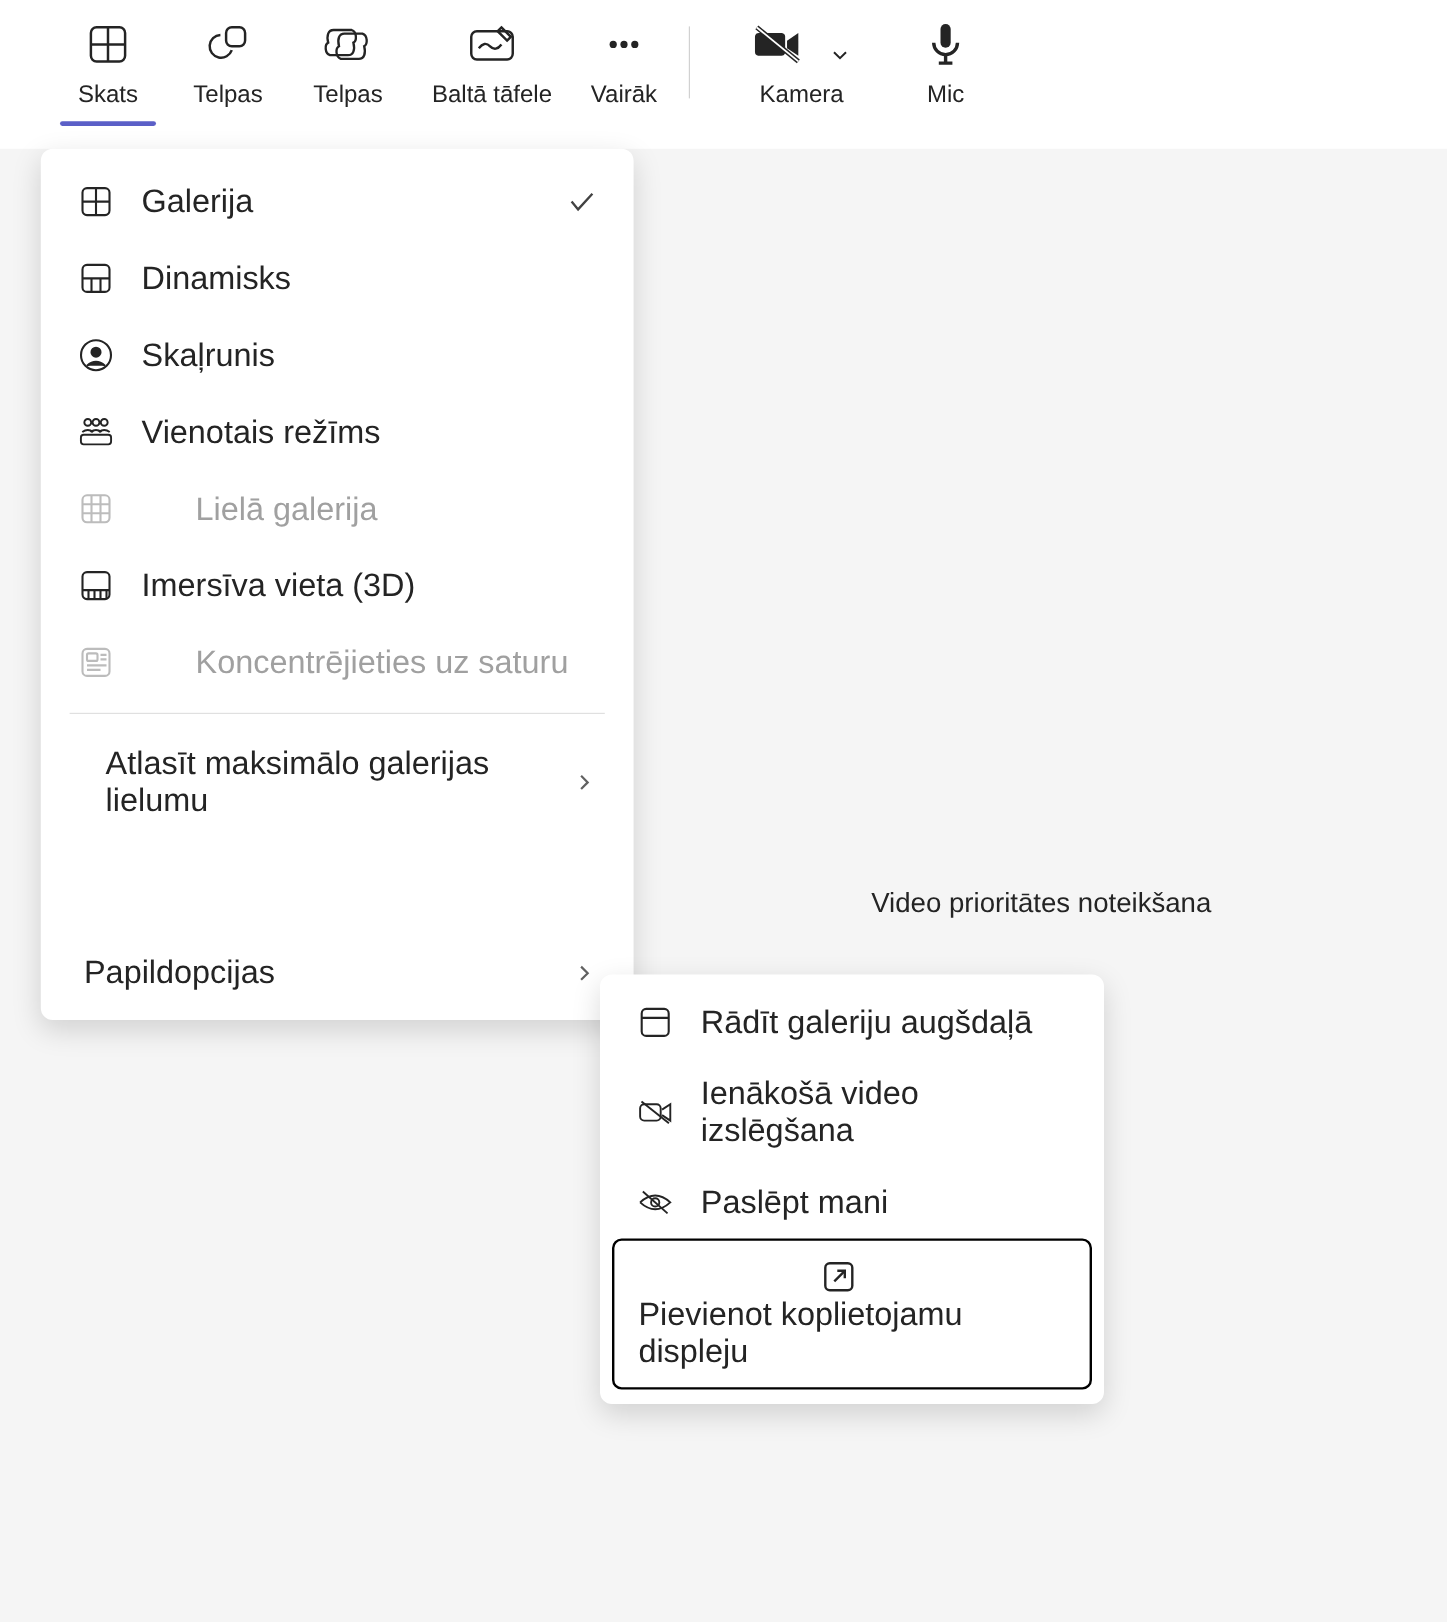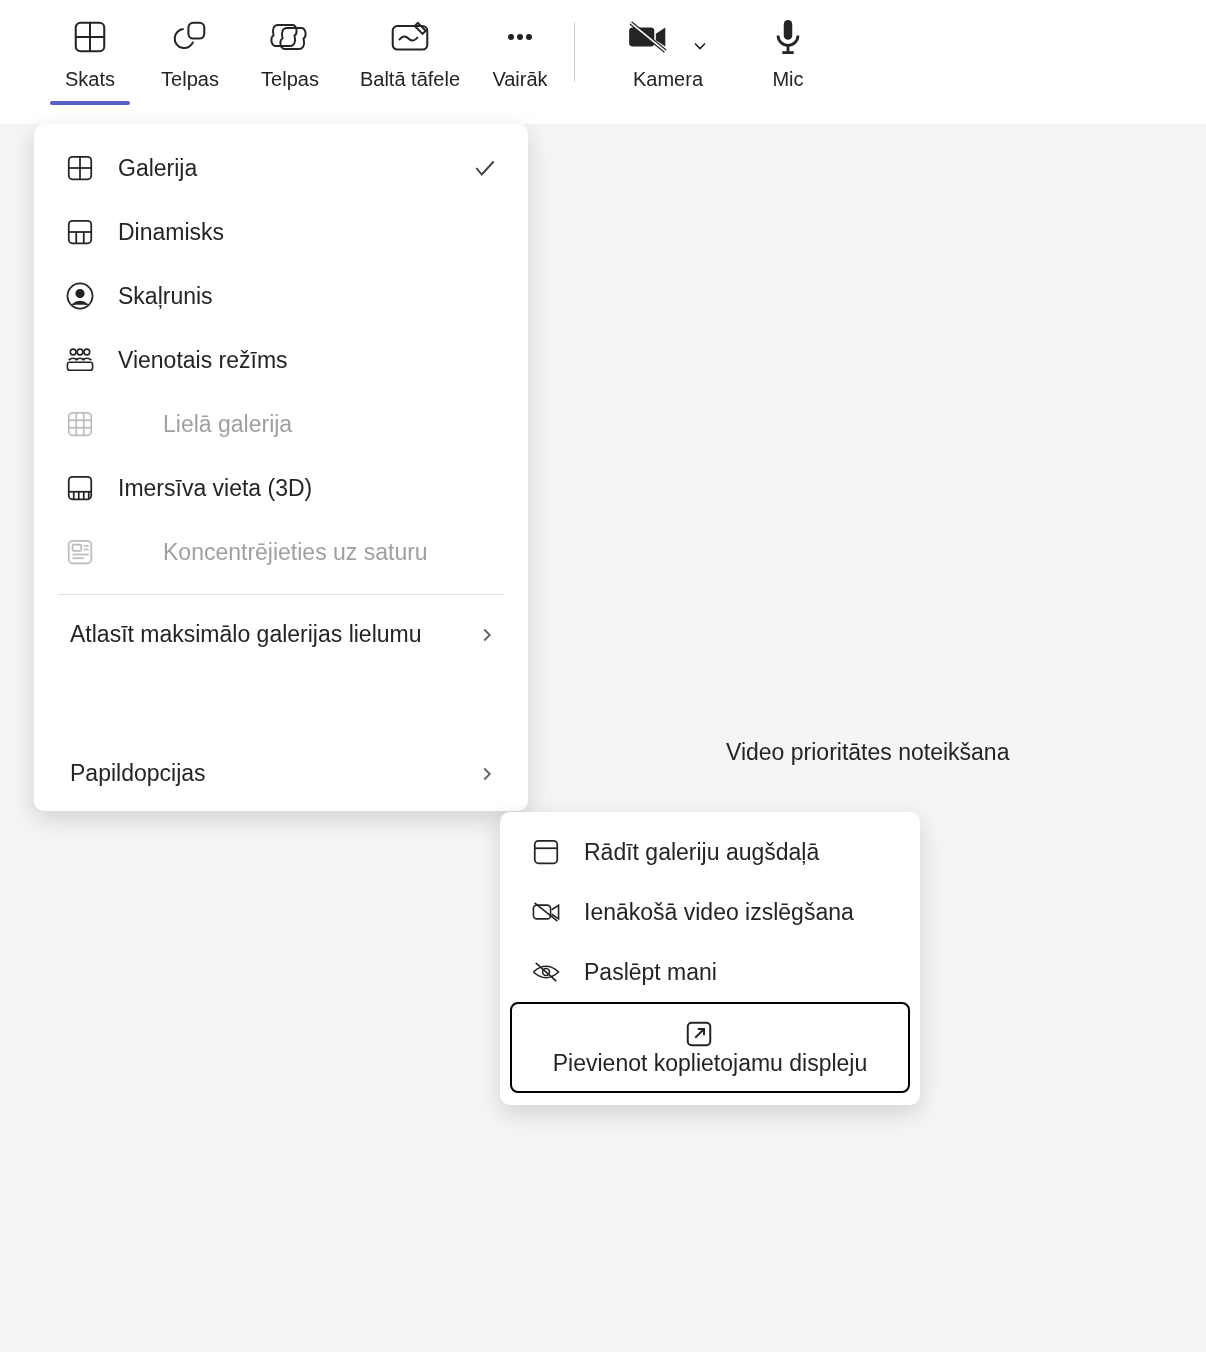--- a/index.html
+++ b/index.html
@@ -86,21 +86,21 @@
     .menu-item .mi-icon {
       width: 32px;
       height: 32px;
       margin-right: 22px;
       display: flex;
       align-items: center;
       justify-content: center;
       flex-shrink: 0;
     }
     .menu-item .mi-label {
-      font-size: 23px;
+      font-size: 27px;
       flex: 1;
     }
     .menu-item .mi-check {
       color: #424242;
     }
     .menu-divider {
       height: 1px;
       background: #e0e0e0;
       margin: 10px 24px;
     }
@@ -324,21 +324,21 @@
         <line x1="6" y1="14" x2="19" y2="14"></line>
           <line x1="6" y1="17" x2="15" y2="17"></line>
       </svg>
     </span>
     <span class="mi-label">Koncentrējieties uz saturu</span>
   </div>
 
   <div class="menu-divider"></div>
 
   <div class="menu-item with-chevron">
-    <span class="mi-label" style="margin-left:6px">Atlasīt maksimālo galerijas lielumu</span>
+    <span class="mi-label" style="margin-left:24px">Atlasīt maksimālo galerijas lielumu</span>
     <span class="chev">
       <svg width="22" height="22" viewBox="0 0 24 24" fill="none" stroke="#616161" stroke-width="2">
           <polyline points="9 6 15 12 9 18"></polyline>
         </svg>
     </span>
   </div>
 
   <div class="menu-gap"></div>
 
   <div class="menu-item with-chevron">

